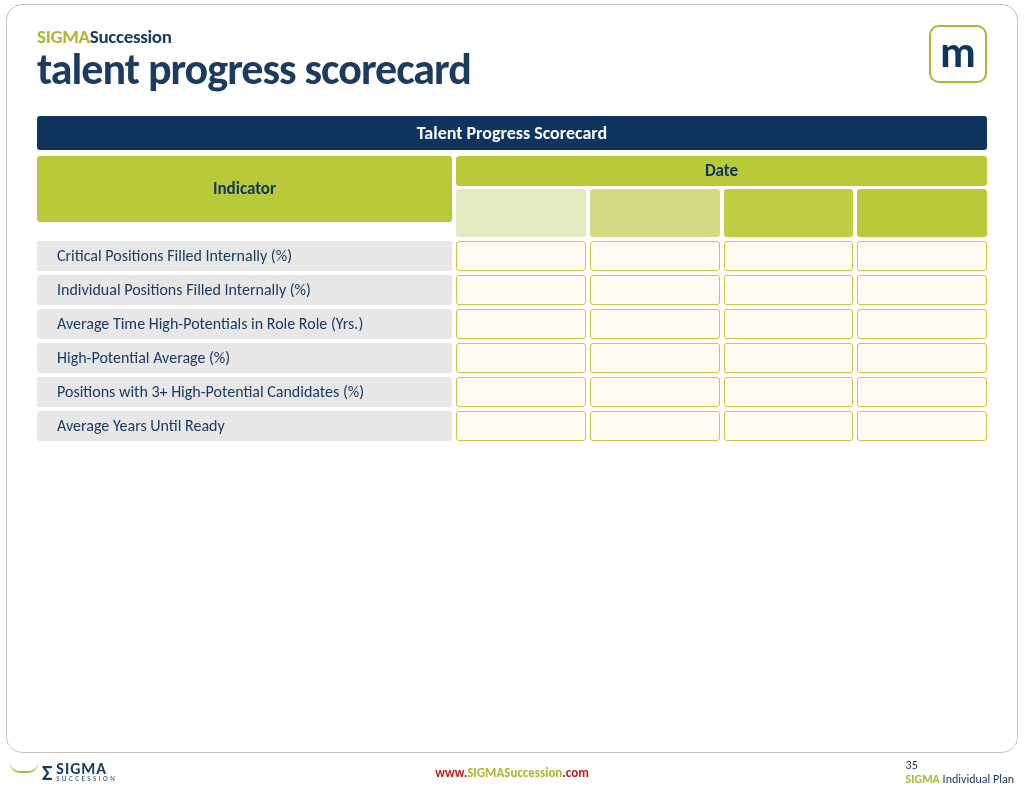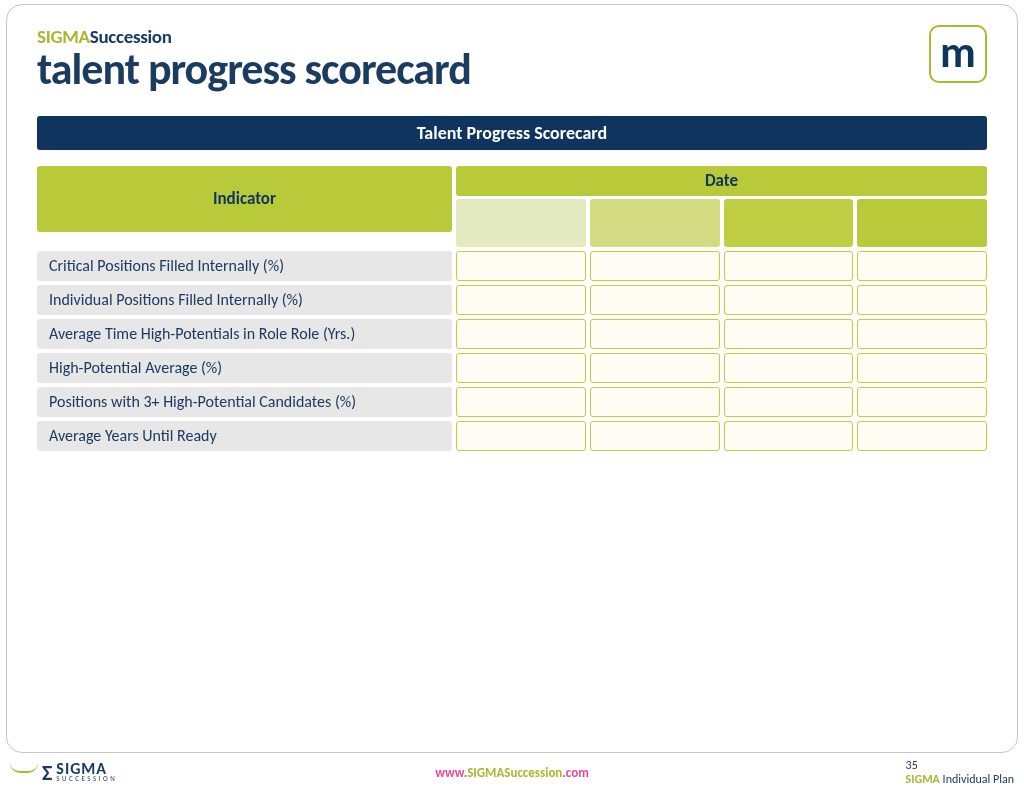--- a/index.html
+++ b/index.html
@@ -34,21 +34,21 @@
   .table-wrap { margin-top: 26px; }
   .title-bar {
     background: #0f355f;
     color: #fff;
     font-weight: 700;
     text-align:center;
     font-size: 18px;
     padding: 6px 0;
     border-radius: 3px;
   }
-  .header-row { display:flex; margin-top:16px; gap:0; }
+  .header-row { display:flex; margin-top:6px; gap:0; }
   .hdr-indicator {
     flex: 0 0 415px;
     background: #b8ca3a;
     color: #0f355f;
     font-weight: 700;
     text-align:center;
     display:flex; flex-direction:column; justify-content:center;
     font-size: 17px;
     height: 66px;
     border-radius: 3px;
@@ -83,21 +83,21 @@
   .date-sub.c2 { background:#d2db81; }
   .date-sub.c3 { background:#c0ce43; }
   .date-sub.c4 { background:#b8ca3a; }
   .rows { margin-top:4px; }
   .row { display:flex; gap:4px; margin-bottom:4px; }
   .row .label {
     flex: 0 0 415px;
     background: #e7e7e7;
     color: #1b3b61;
     font-size: 16px;
-    padding: 5px 12px;
+    padding: 5px 20px;
     border-radius: 3px;
   }
   .row .cell {
     flex:1;
     background: #fffdf3;
     border: 1px solid #c0ce43;
     border-radius: 3px;
     height: 30px;
   }
 
@@ -127,21 +127,21 @@
   }
   .sigma-logo .sigma-text {
     display:flex; flex-direction:column; line-height:0.8;
   }
   .sigma-logo .sigma-text .t1 { font-size: 16px; font-weight:800; color:#183b60; letter-spacing:1px;}
   .sigma-logo .sigma-text .t2 { font-size: 7px; color:#183b60; letter-spacing:2.5px;}
   .footer-center {
     position:absolute; left:0; right:0; text-align:center;
     font-size: 13px; font-weight:700; color:#1b3b61;
   }
-  .footer-center .www, .footer-center .dotcom { color:#ec4899; }
+  .footer-center .www, .footer-center .dotcom { color:#b91c1c; }
   .footer-center .mid { color:#aab82f; }
   .footer-right {
     text-align:right; font-size: 12px; color:#1b3b61; z-index:2;
   }
   .footer-right .pn { display:block; text-align:left; }
   .footer-right .plan .s { color:#aab82f; font-weight:700; }
 </style>
 </head>
 <body>
 

